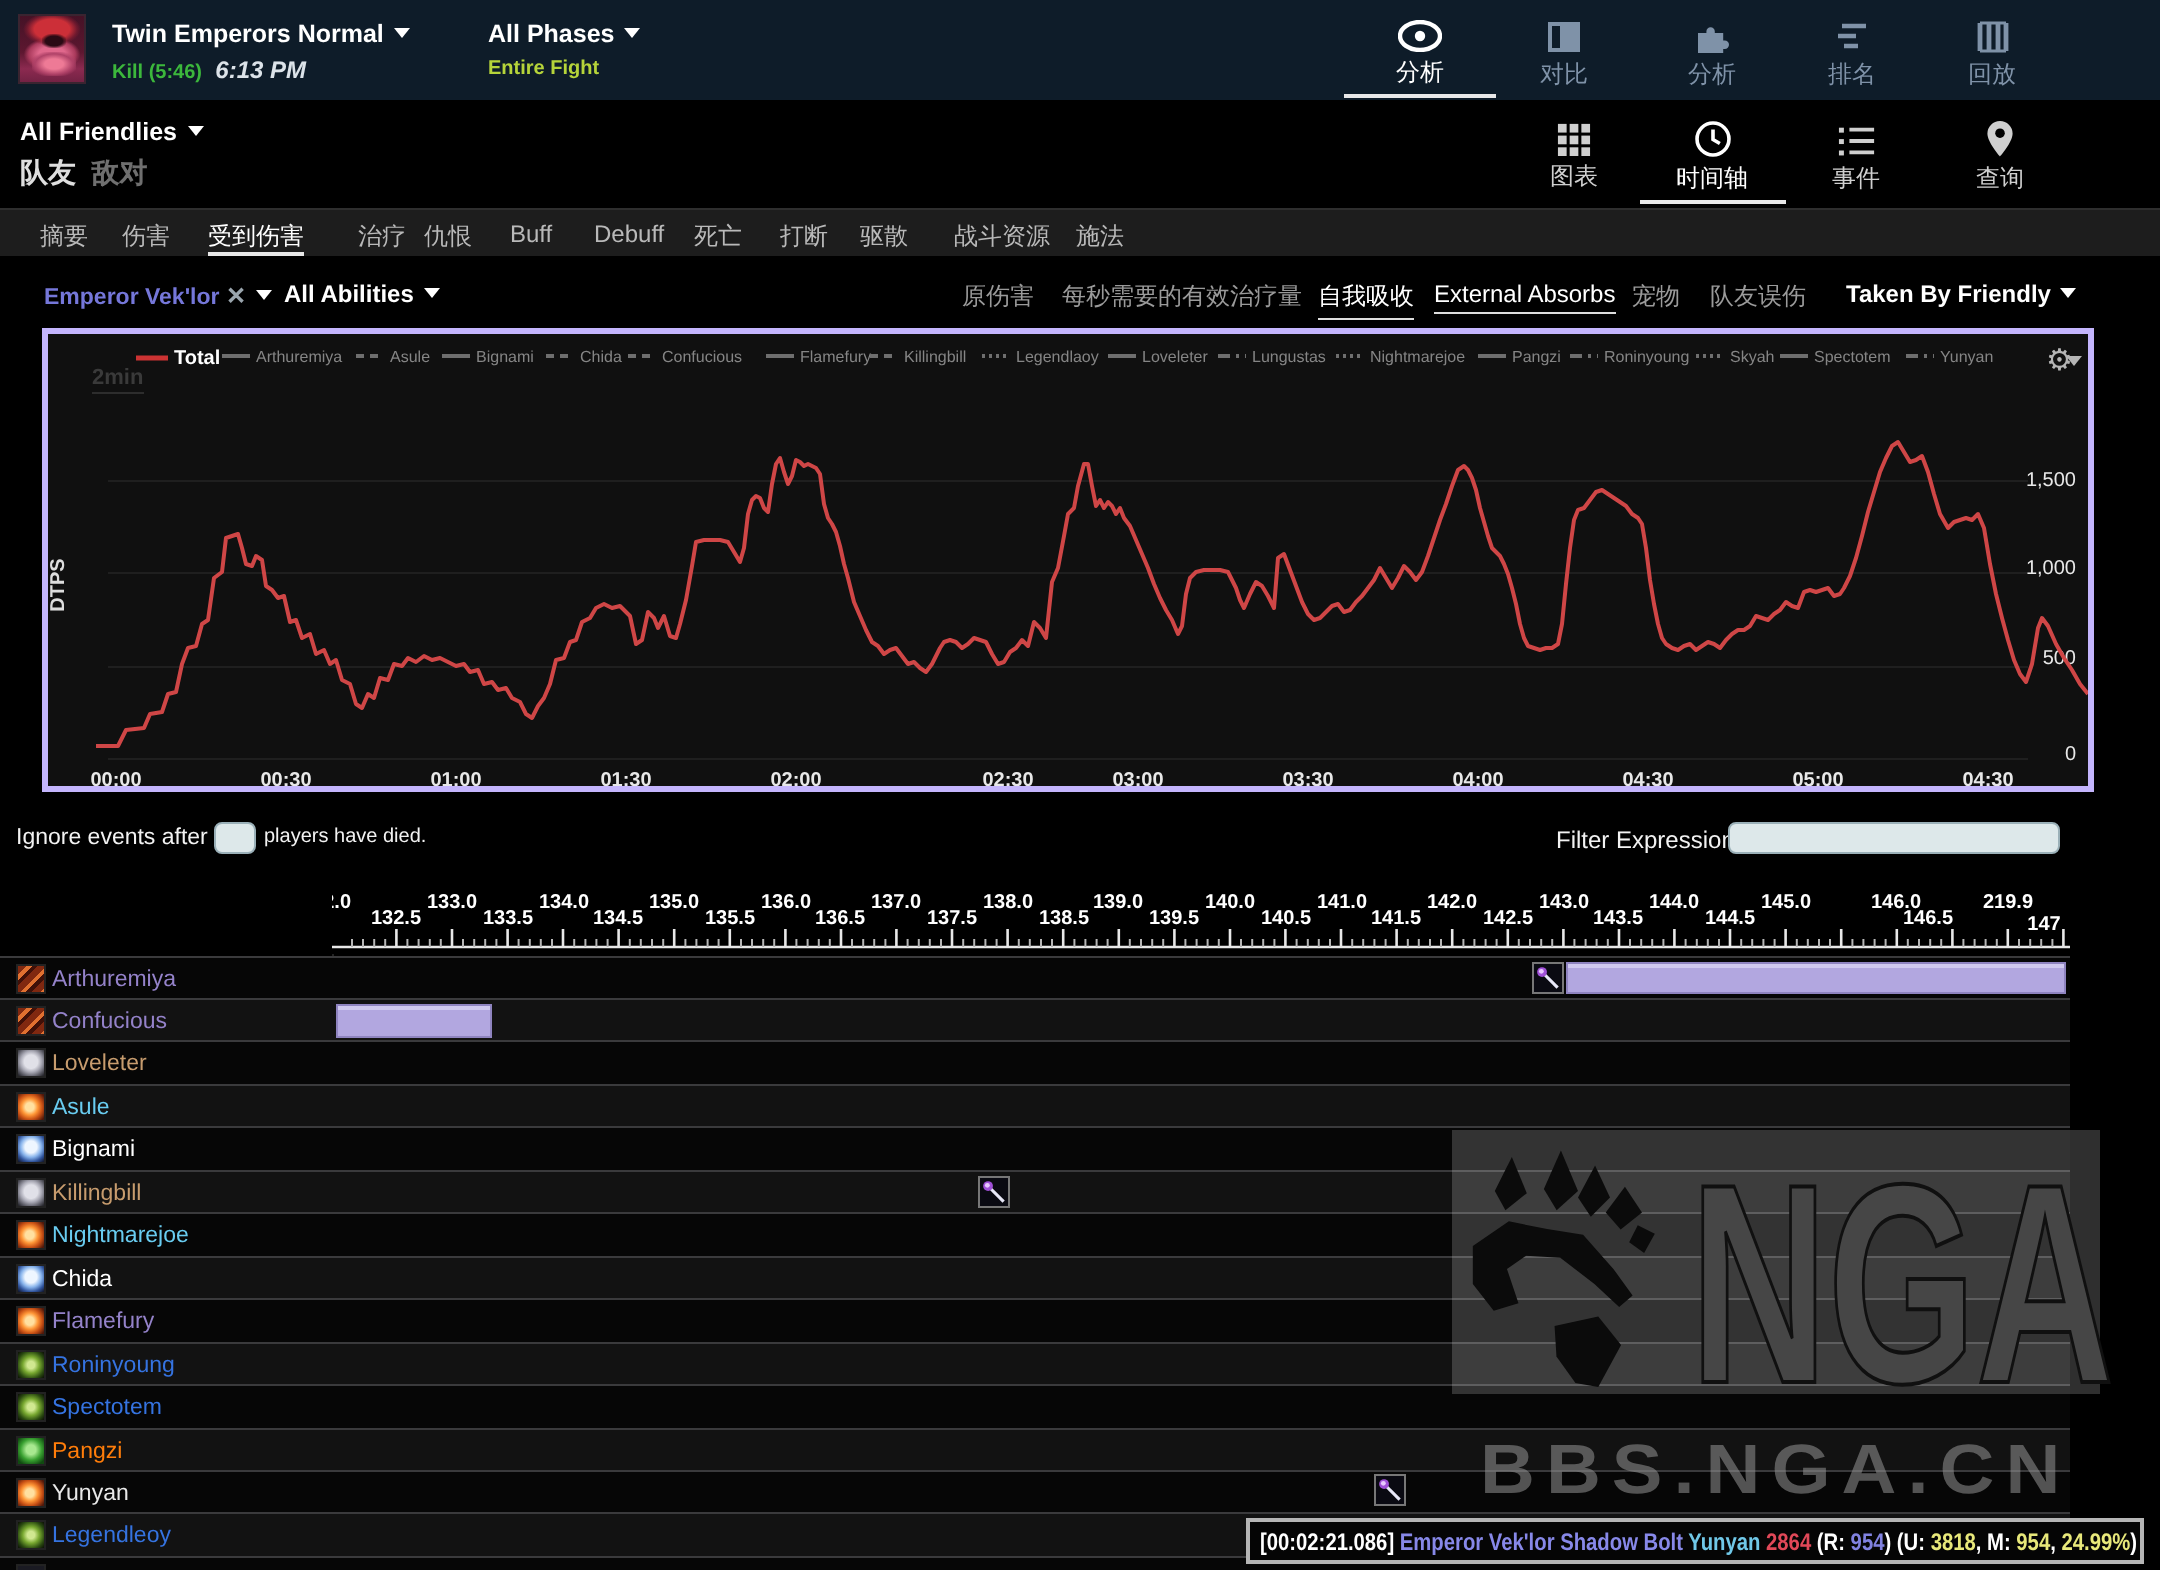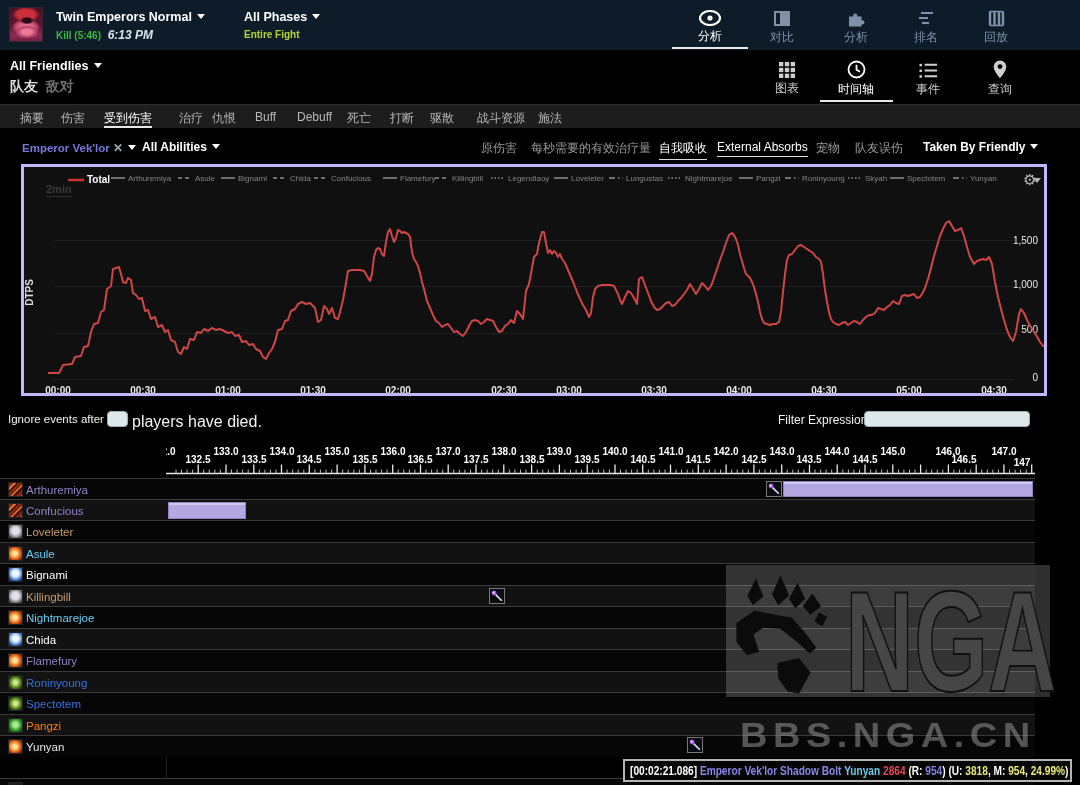--- a/index.html
+++ b/index.html
@@ -259,21 +259,21 @@
 <div class="xlab" style="left:950px;">04:30</div>
 
   <svg style="position:absolute; left:-6px; top:0;" width="1080" height="235" viewBox="0 0 1080 235">
     <polyline points="30,206 41,206 45,198 54,197 57,190 63,189 66,180 70,179 73,165 76,157 80,156 83,145 86,143 89,122 93,119 95,102 101,100 103,107 105,115 108,116 110,111 113,113 115,126 118,128 121,132 124,131 127,144 130,143 133,152 137,150 140,160 144,158 147,165 150,163 153,173 157,175 160,185 163,187 166,180 169,182 172,172 176,173 179,165 183,166 186,162 190,164 194,161 198,163 202,162 206,164 210,166 214,165 217,169 221,168 224,175 228,174 231,178 235,177 238,182 242,184 245,190 248,192 251,186 254,182 257,175 260,163 264,162 267,154 270,153 273,144 277,142 280,137 284,135 288,137 292,136 294,138 297,141 300,155 303,153 306,139 309,142 311,147 314,141 317,151 320,152 322,145 325,133 328,116 330,104 334,103 338,103 342,103 346,104 349,109 352,114 354,107 356,90 358,83 360,81 362,82 364,87 366,89 368,75 370,65 372,62 374,69 376,75 378,71 380,63 382,64 384,66 386,65 388,66 390,67 392,70 394,85 396,92 398,95 400,99 402,106 404,115 406,122 409,134 412,141 415,148 418,154 421,156 424,160 427,158 430,157 433,161 436,165 439,164 442,167 445,169 448,165 450,161 452,157 454,154 457,153 460,154 463,157 466,155 469,152 472,153 475,154 478,160 481,165 484,164 487,159 490,157 493,153 496,156 499,144 502,147 505,152 508,124 511,117 514,101 516,90 519,87 521,76 524,65 526,65 528,76 530,86 532,83 534,87 536,84 538,86 540,90 542,87 544,92 547,96 550,103 553,110 556,117 559,125 562,132 565,138 568,143 571,150 573,146 575,130 577,122 580,119 584,118 588,118 592,118 596,119 598,123 600,127 602,133 604,137 607,130 610,124 613,126 616,131 619,137 621,112 624,110 627,118 630,126 633,134 636,140 639,143 642,142 645,139 648,136 651,135 654,139 657,138 660,134 663,131 666,127 669,123 672,117 675,122 678,127 681,122 684,116 687,119 690,123 693,119 696,111 699,102 702,93 705,85 708,76 711,68 714,66 716,68 718,72 720,78 722,87 724,94 726,101 728,107 730,109 732,111 734,115 736,120 738,127 740,135 742,145 744,152 746,156 749,157 752,158 755,157 758,157 761,155 763,145 765,125 767,107 769,93 771,88 774,87 777,83 780,79 783,78 786,80 789,82 792,84 795,86 798,90 801,92 803,95 805,107 807,123 809,135 811,145 813,152 815,155 818,157 821,158 824,156 827,155 830,158 833,156 836,154 839,155 842,157 845,153 848,150 851,148 854,148 857,146 860,141 863,142 866,143 869,140 872,138 875,134 878,136 881,137 884,129 887,128 890,129 893,128 896,127 899,131 902,130 904,127 907,121 910,112 913,101 916,89 919,79 922,69 925,62 928,56 931,54 934,59 937,64 940,63 943,61 946,69 949,80 952,90 956,97 959,94 962,93 965,92 968,93 971,90 974,97 977,115 980,130 983,142 986,153 989,163 992,170 995,174 998,165 1001,147 1003,142 1006,146 1010,155 1014,162 1018,168 1022,175 1026,180" fill="none" stroke="#cf4646" stroke-width="2" stroke-linejoin="round"></polyline>
   </svg>
 </div>
 
 <div id="ctrl">
   <div class="clab" style="left:8px; font-size:11.5px;">Ignore events after</div>
   <div class="cinput" style="left:107px; top:11px; width:21px; height:16px;"></div>
-  <div class="clab" style="left:132px; font-size:16px;">players have died.</div>
+  <div class="clab" style="left:132px; font-size:10px;">players have died.</div>
   <div class="clab" style="left:778px;">Filter Expression:</div>
   <div class="cinput" style="left:864px; top:11px; width:166px; height:16px;"></div>
 </div>
 
 <div id="ruler">
 <div style="position:absolute; left:166px; top:0; width:869px; height:37px; overflow:hidden;">
 <div class="rlab" style="left:-21px; top:6px;">132.0</div>
 <div class="rlab" style="left:42px; top:6px;">133.0</div>
 <div class="rlab" style="left:98px; top:6px;">134.0</div>
 <div class="rlab" style="left:153px; top:6px;">135.0</div>
@@ -281,21 +281,21 @@
 <div class="rlab" style="left:264px; top:6px;">137.0</div>
 <div class="rlab" style="left:320px; top:6px;">138.0</div>
 <div class="rlab" style="left:375px; top:6px;">139.0</div>
 <div class="rlab" style="left:431px; top:6px;">140.0</div>
 <div class="rlab" style="left:487px; top:6px;">141.0</div>
 <div class="rlab" style="left:542px; top:6px;">142.0</div>
 <div class="rlab" style="left:598px; top:6px;">143.0</div>
 <div class="rlab" style="left:653px; top:6px;">144.0</div>
 <div class="rlab" style="left:709px; top:6px;">145.0</div>
 <div class="rlab" style="left:764px; top:6px;">146.0</div>
-<div class="rlab" style="left:820px; top:6px;">147.0</div>
+<div class="rlab" style="left:820px; top:6px;">219.9</div>
 <div class="rlab" style="left:14px; top:14px;">132.5</div>
 <div class="rlab" style="left:70px; top:14px;">133.5</div>
 <div class="rlab" style="left:125px; top:14px;">134.5</div>
 <div class="rlab" style="left:181px; top:14px;">135.5</div>
 <div class="rlab" style="left:236px; top:14px;">136.5</div>
 <div class="rlab" style="left:292px; top:14px;">137.5</div>
 <div class="rlab" style="left:348px; top:14px;">138.5</div>
 <div class="rlab" style="left:403px; top:14px;">139.5</div>
 <div class="rlab" style="left:459px; top:14px;">140.5</div>
 <div class="rlab" style="left:514px; top:14px;">141.5</div>
@@ -513,20 +513,24 @@
   <div class="pname" style="color:#3573E0;">Spectotem</div>
 </div>
 <div class="prow even" style="top:236.5px;">
   <div class="picon" style="background:radial-gradient(circle at 50% 45%, #a8e890 0 25%, #38a030 55%, #104a10 85%);"></div>
   <div class="pname" style="color:#FF7D0A;">Pangzi</div>
 </div>
 <div class="prow odd" style="top:257.9px;">
   <div class="picon" style="background:radial-gradient(circle at 45% 50%, #ffe0a0 0 22%, #ff9838 42%, #c85014 65%, #50180a 92%);"></div>
   <div class="pname" style="color:#E8E8E8;">Yunyan</div>
 </div>
+<div class="prow even" style="top:279.3px;">
+  <div class="picon" style="background:radial-gradient(circle at 50% 50%, #d0e890 0 20%, #78a830 45%, #2a4a10 75%, #101808 95%);"></div>
+  <div class="pname" style="color:#3573E0;">Legendleoy</div>
+</div>
 <div class="prow odd" style="top:300.8px; height:9px;">
         <div class="picon" style="background:#1a1a22;"></div>
       </div>
 <div class="wand" style="left:766px; top:3.5px;"><svg width="14" height="14" viewBox="0 0 16 16">
           <path d="M13.5 13.5 L5 5" stroke="#e8e8f8" stroke-width="1.8"></path>
           <circle cx="4.6" cy="4.6" r="2.8" fill="#a050d8"></circle>
           <circle cx="4.2" cy="4.2" r="1.4" fill="#e8c8ff"></circle>
         </svg></div>
 <div class="wand" style="left:489px; top:111.0px;"><svg width="14" height="14" viewBox="0 0 16 16">
           <path d="M13.5 13.5 L5 5" stroke="#e8e8f8" stroke-width="1.8"></path>

